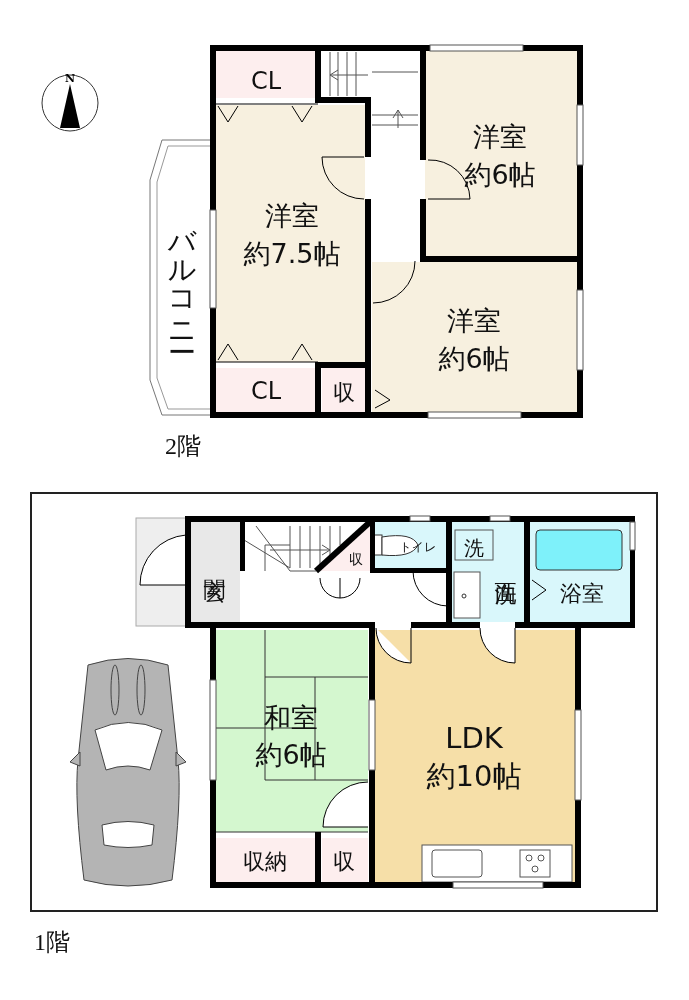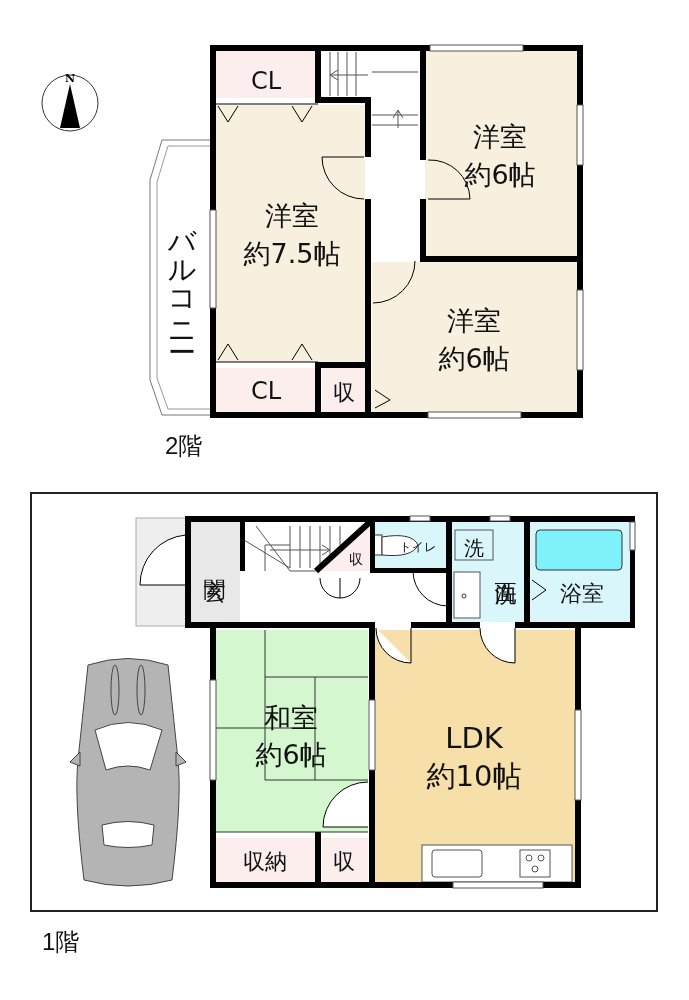--- a/index.html
+++ b/index.html
@@ -1,19 +1,19 @@
 <!DOCTYPE html>
 <html><head>
 <meta charset="utf-8">
 <style>
   html, body { margin: 0; padding: 0; background: #ffffff; }
   body { width: 689px; height: 1000px; position: relative; overflow: hidden; font-family: "DejaVu Sans", sans-serif; }
   #plan { position: absolute; left: 0; top: 0; }
   .lbl { font-family: "DejaVu Sans", sans-serif; fill: #111; }
-  .floor-label { position: absolute; font-family: Liberation Sans, sans-serif; font-size: 24px; color: #111; }
+  .floor-label { position: absolute; font-family: Liberation Serif, serif; font-size: 24px; color: #111; }
 </style>
 </head>
 <body>
 
 <svg id="plan" width="689" height="1000" viewBox="0 0 689 1000" xmlns="http://www.w3.org/2000/svg">
 
   <g>
     <circle cx="70" cy="103" r="28" fill="#fff" stroke="#333" stroke-width="1"></circle>
     <polygon points="70,84 60,128 80,128" fill="#000"></polygon>
     <text x="70" y="82" text-anchor="middle" font-size="11" font-weight="bold" font-family="DejaVu Serif, serif">N</text>
@@ -218,13 +218,13 @@
     <text class="lbl" x="291" y="727" text-anchor="middle" font-size="27">和室</text>
     <text class="lbl" x="291" y="764" text-anchor="middle" font-size="27">約6帖</text>
     <text class="lbl" x="474" y="748" text-anchor="middle" font-size="29">LDK</text>
     <text class="lbl" x="474" y="786" text-anchor="middle" font-size="29">約10帖</text>
     <text class="lbl" x="265" y="869" text-anchor="middle" font-size="22">収納</text>
     <text class="lbl" x="344" y="869" text-anchor="middle" font-size="22">収</text>
   </g>
 </svg>
 
 <div class="floor-label" style="left:165px; top:430px;">2階</div>
-<div class="floor-label" style="left:34px; top:926px;margin-left:8px;">1階</div>
+<div class="floor-label" style="left:34px; top:926px;">1階</div>
 
 </body></html>

